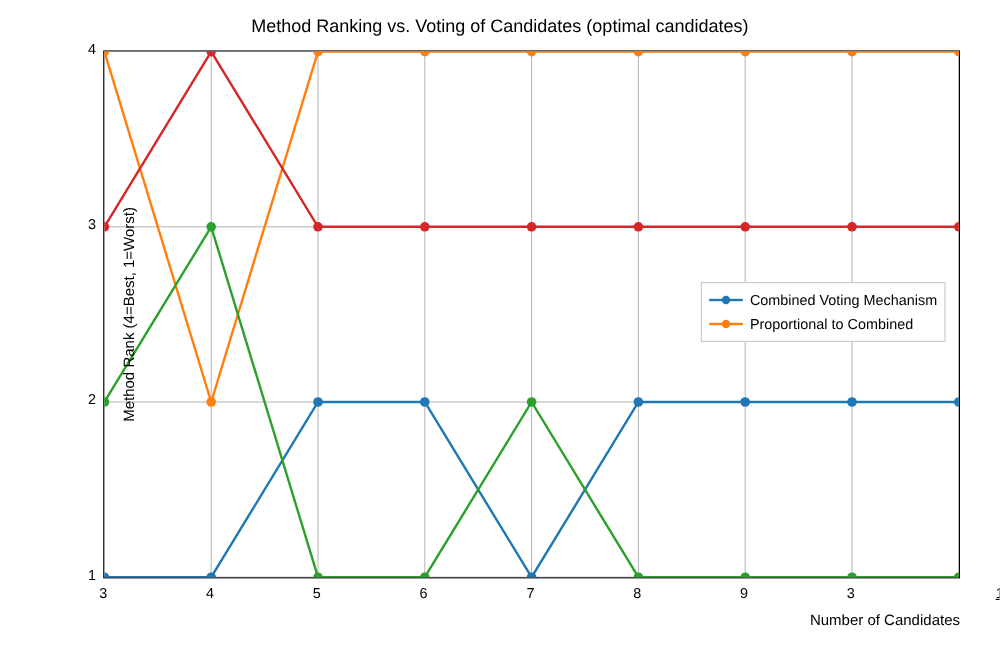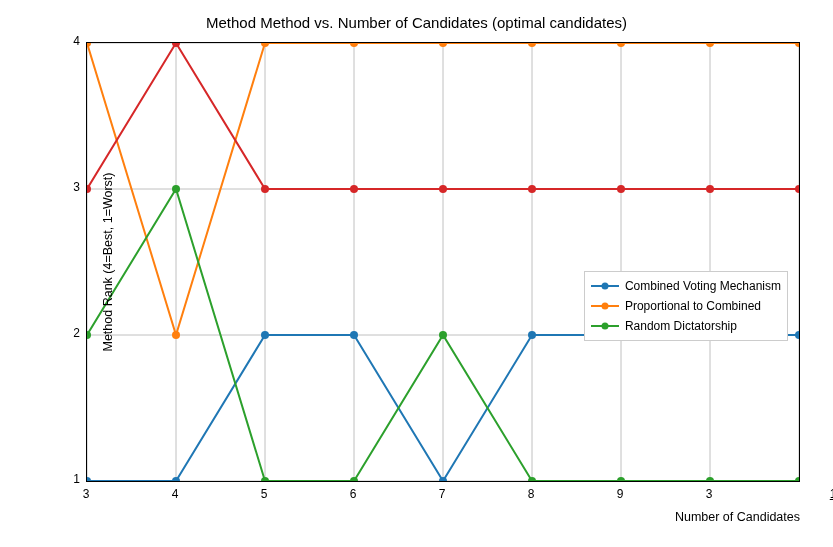--- a/index.html
+++ b/index.html
@@ -73,21 +73,20 @@
     text-align: right;
     font-size: 12.5px;
   }
   .legend {
     position: absolute;
     background: #fff;
     border: 1px solid #ccc;
     font-size: 12px;
     padding: 4px 6px;
     box-sizing: border-box;
-    margin-top: 36px;
   }
   .legend-row {
     display: flex;
     align-items: center;
     height: 20px;
   }
   .legend-swatch {
     width: 28px;
     height: 14px;
     position: relative;
@@ -108,21 +107,21 @@
     width: 7px;
     height: 7px;
     border-radius: 50%;
     transform: translate(-50%, -50%);
   }
 </style>
 </head>
 <body>
 
 <div class="chart-wrap">
-  <div class="title">Method Method vs. Number of Candidates (optimal candidates)</div>
+  <div class="title">Method Ranking vs. Voting of Candidates (optimal candidates)</div>
 
   <div class="plot">
     <svg id="plot-svg" width="712" height="438" viewBox="0 0 712 438">
       <g class="gridlines" id="gridlines">
           <line x1="0" x2="0" y1="0" y2="438"></line>
           <line x1="89" x2="89" y1="0" y2="438"></line>
           <line x1="178" x2="178" y1="0" y2="438"></line>
           <line x1="267" x2="267" y1="0" y2="438"></line>
           <line x1="356" x2="356" y1="0" y2="438"></line>
           <line x1="445" x2="445" y1="0" y2="438"></line>
@@ -208,21 +207,14 @@
         </span>
         <span>Combined Voting Mechanism</span>
       </div>
       <div class="legend-row">
         <span class="legend-swatch">
           <span class="ln" style="background:#ff7f0e"></span>
           <span class="dt" style="background:#ff7f0e"></span>
         </span>
         <span>Proportional to Combined</span>
       </div>
-      <div class="legend-row">
-        <span class="legend-swatch">
-          <span class="ln" style="background:#2ca02c"></span>
-          <span class="dt" style="background:#2ca02c"></span>
-        </span>
-        <span>Random Dictatorship</span>
-      </div>
     </div>
 </div>
 
 </body></html>

